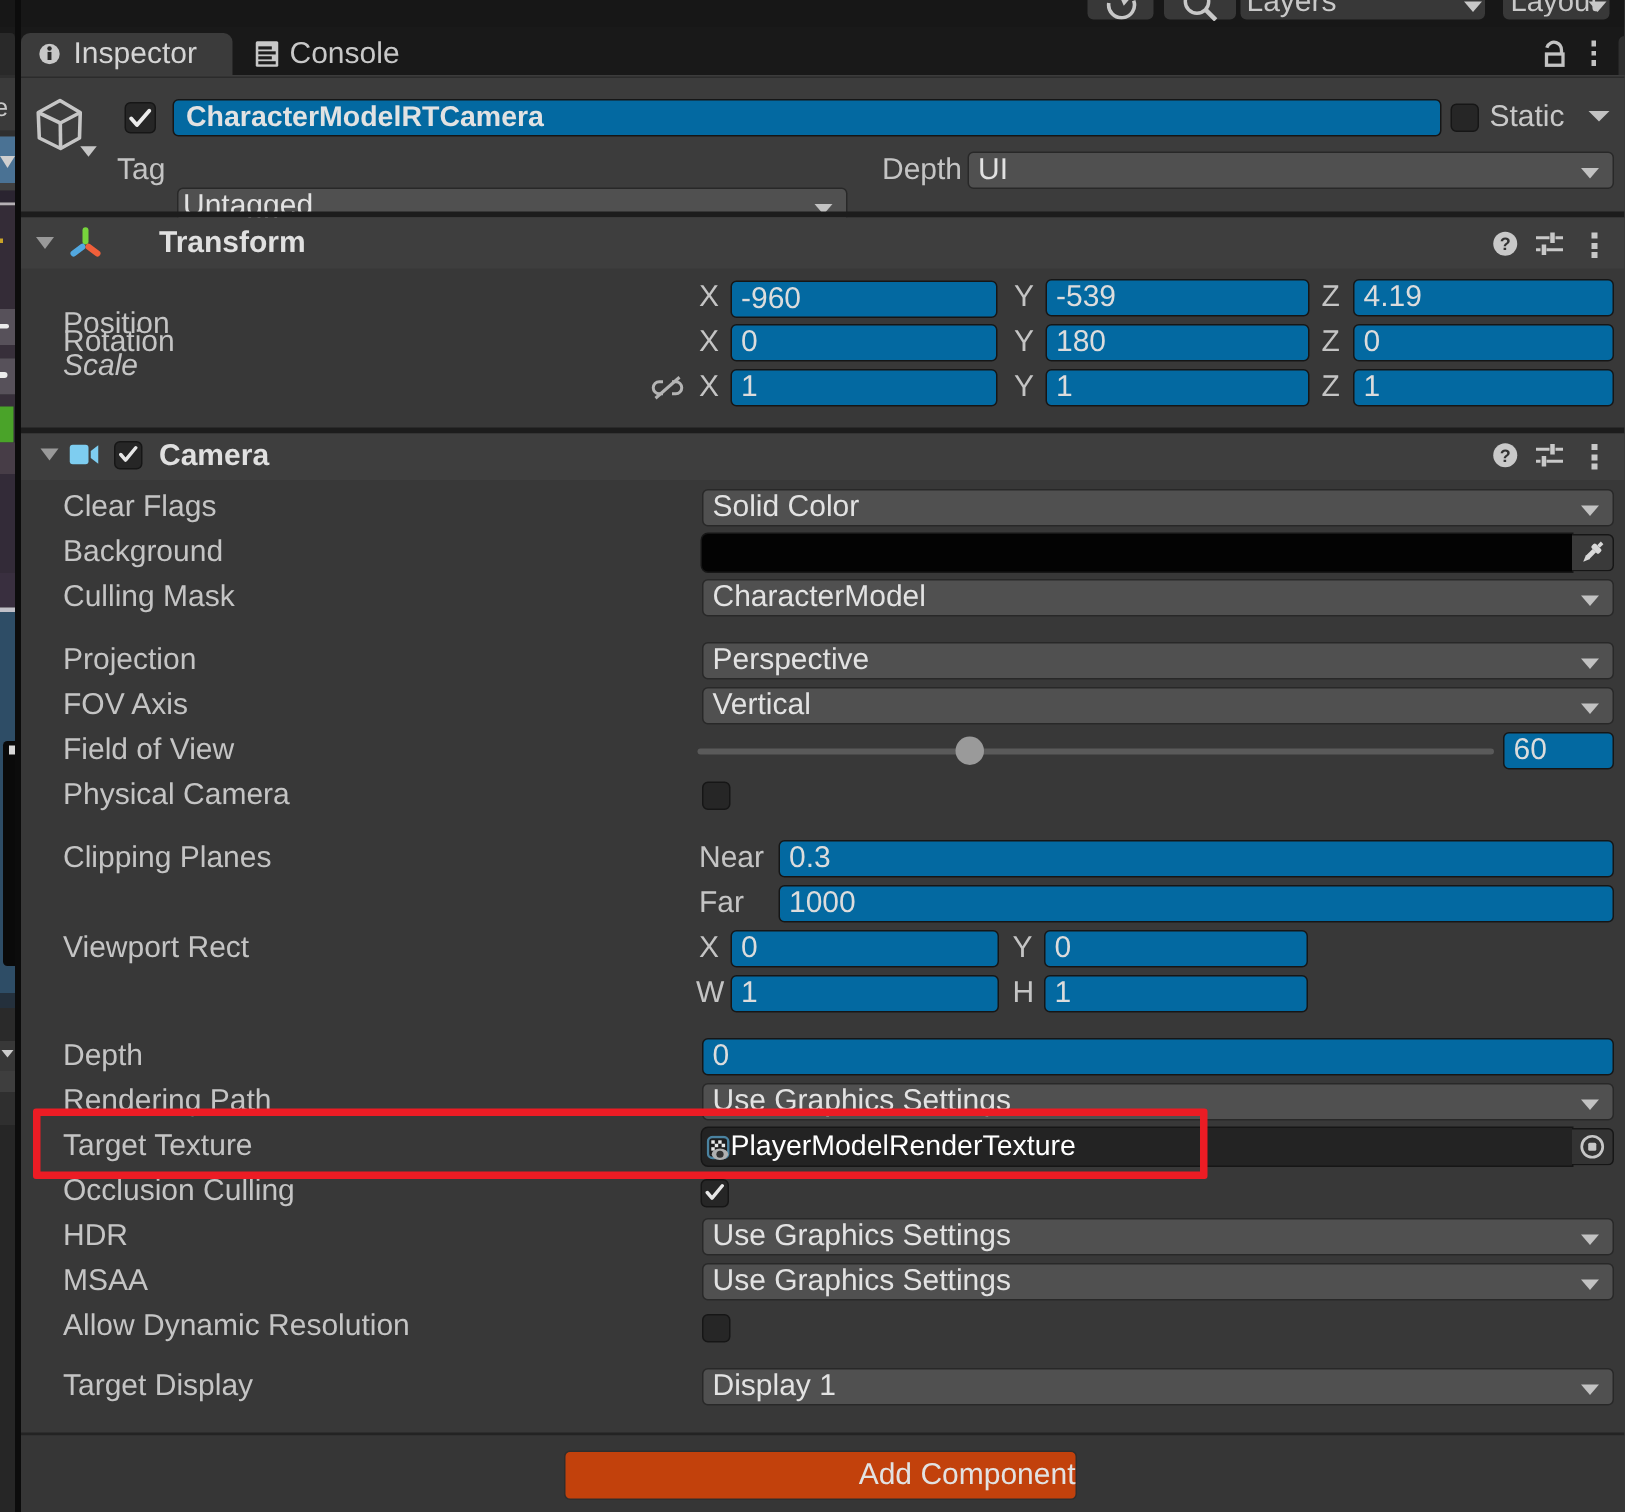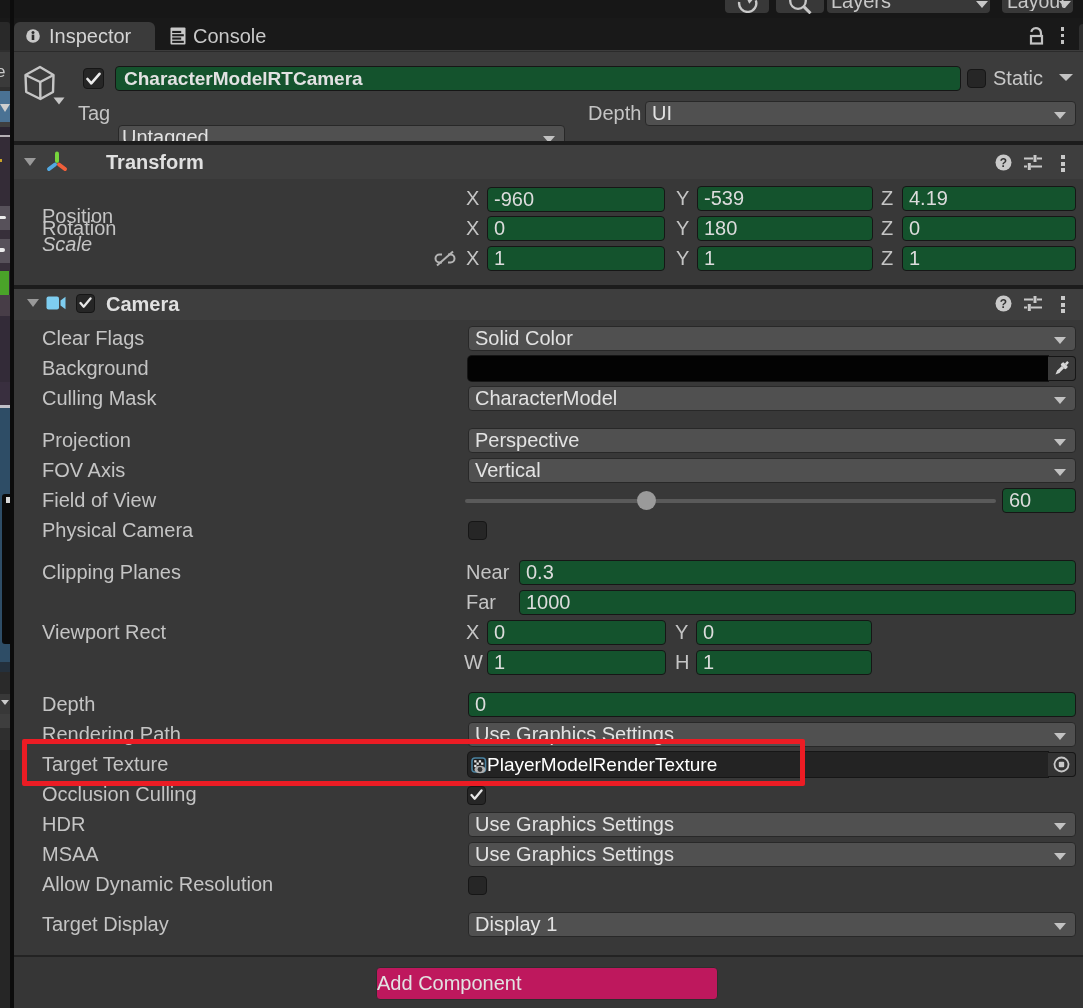--- a/index.html
+++ b/index.html
@@ -1,21 +1,21 @@
 <!DOCTYPE html>
 <html><head>
 <meta charset="utf-8">
 <style>
   html,body{margin:0;padding:0;}
   body{width:1083px;height:1008px;position:relative;overflow:hidden;
        background:#383838;font-family:"Liberation Sans",sans-serif;}
   .abs{position:absolute;}
   .lbl{position:absolute;left:42px;height:25px;line-height:25px;
        font-size:20px;color:#c4c4c4;white-space:nowrap;}
-  .fld{position:absolute;height:23px;background:#14532d;border:1px solid #161616;
+  .fld{position:absolute;height:23px;background:#0369a1;border:1px solid #161616;
        border-radius:4px;color:#dcdcdc;font-size:20px;line-height:23px;
        padding-left:6px;white-space:nowrap;box-sizing:content-box;}
   .dd{position:absolute;height:23px;background:#505050;border:1px solid #282828;
       border-radius:4px;color:#e2e2e2;font-size:20px;line-height:23px;
       padding-left:6px;white-space:nowrap;}
   .dd .ar{position:absolute;right:9px;top:9.5px;width:0;height:0;
       border-left:6px solid transparent;border-right:6px solid transparent;
       border-top:7px solid #c2c2c2;}
   .pfx{position:absolute;height:25px;line-height:25px;font-size:20px;color:#c4c4c4;}
   .chk{position:absolute;width:19px;height:19px;background:#262626;
@@ -233,22 +233,22 @@
 <div class="dd" style="left:468px;top:842px;width:600px;">Use Graphics Settings<span class="ar"></span></div>
 
 <div class="lbl" style="top:872px;">Allow Dynamic Resolution</div>
 <div class="chk" style="left:468px;top:876px;"></div>
 
 <div class="lbl" style="top:912px;">Target Display</div>
 <div class="dd" style="left:468px;top:912px;width:600px;">Display 1<span class="ar"></span></div>
 
 <div class="abs" style="left:14px;top:955px;width:1069px;height:2px;background:#232323;"></div>
 <div class="abs" style="left:14px;top:957px;width:1069px;height:51px;background:#363636;"></div>
-<div class="abs" style="left:376px;top:967px;width:342px;height:33px;background:#be185d;border:1px solid #2e2e2e;border-radius:4px;box-sizing:border-box;
-     text-align:left;line-height:31px;font-size:20px;color:#e2e2e2;">Add Component</div>
+<div class="abs" style="left:376px;top:967px;width:342px;height:33px;background:#c2410c;border:1px solid #2e2e2e;border-radius:4px;box-sizing:border-box;
+     text-align:right;line-height:31px;font-size:20px;color:#e2e2e2;">Add Component</div>
 
 <svg class="abs" style="left:995px;top:154px;" width="17" height="17" viewBox="0 0 17 17">
   <circle cx="8.5" cy="8.5" r="8" fill="#c9c9c9"></circle>
   <text x="8.5" y="12.8" font-size="12" font-weight="bold" fill="#333" text-anchor="middle" font-family="Liberation Sans">?</text>
 </svg>
 <svg class="abs" style="left:1024px;top:154px;" width="18" height="17" viewBox="0 0 18 17">
   <g stroke="#c9c9c9" stroke-width="2">
     <line x1="0" y1="4.5" x2="9" y2="4.5"></line>
     <line x1="13" y1="4.5" x2="18" y2="4.5"></line>
     <rect x="9.5" y="1" width="3" height="7" fill="#c9c9c9" stroke="none"></rect>

